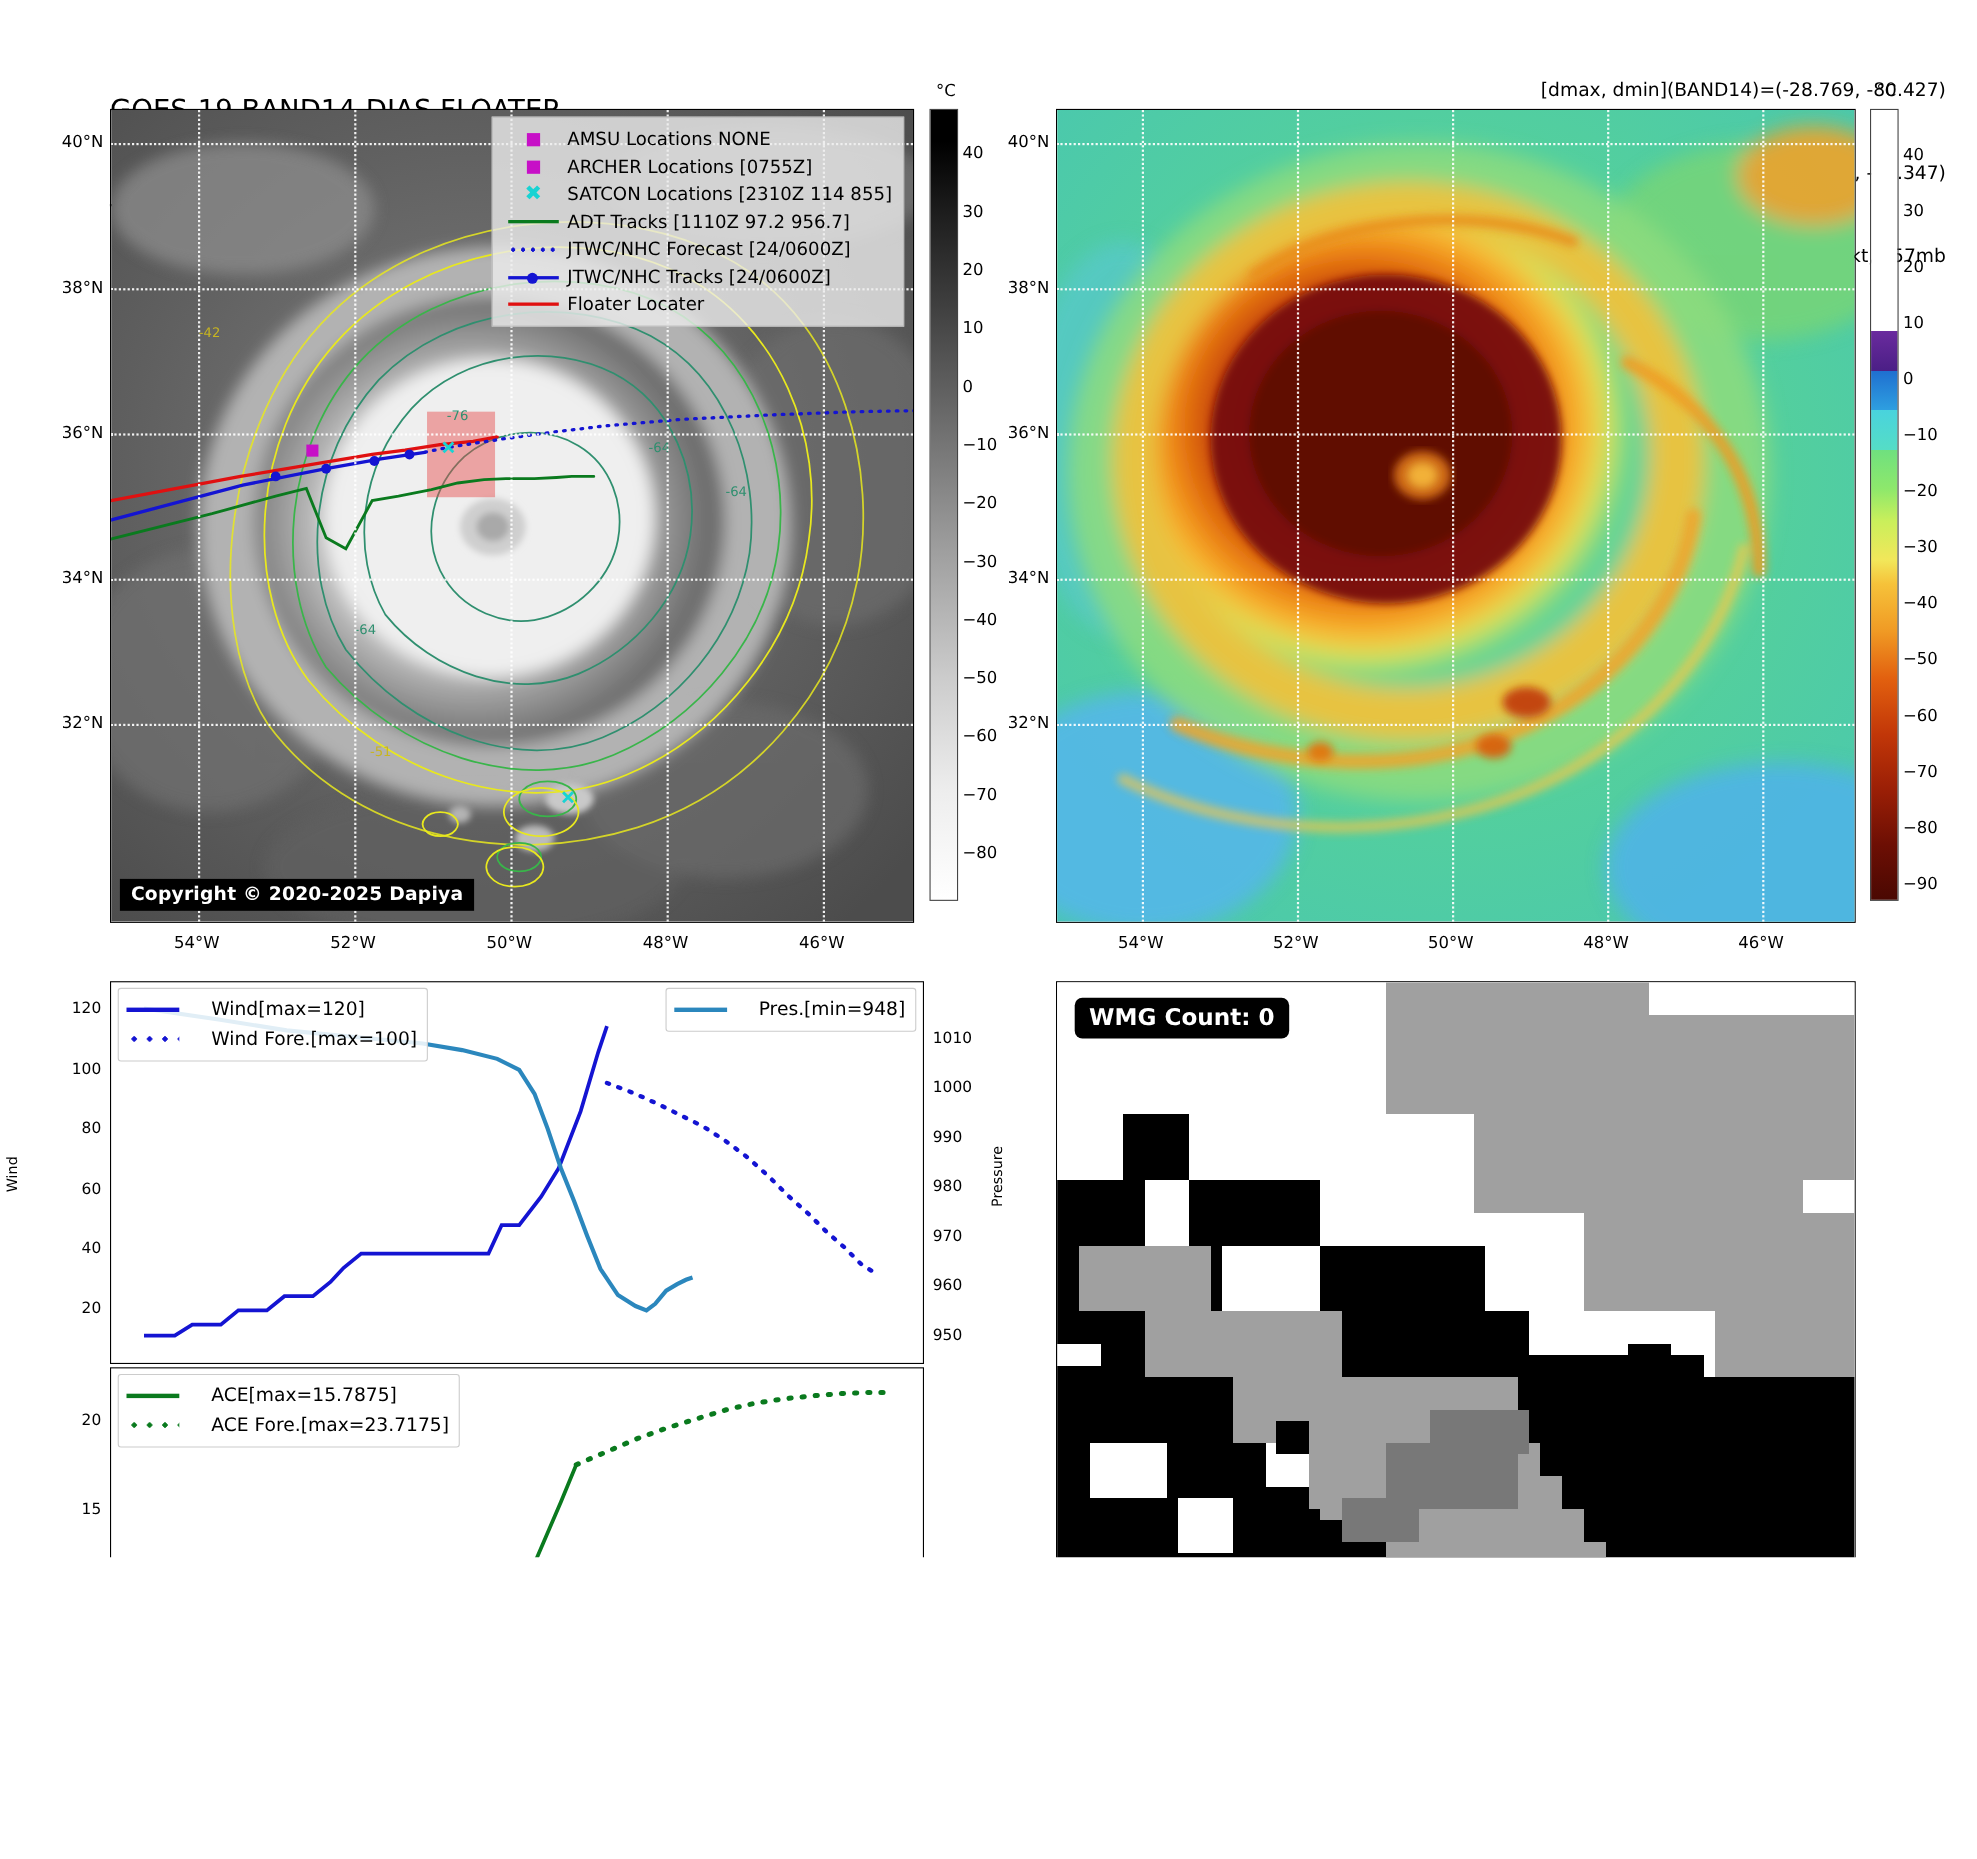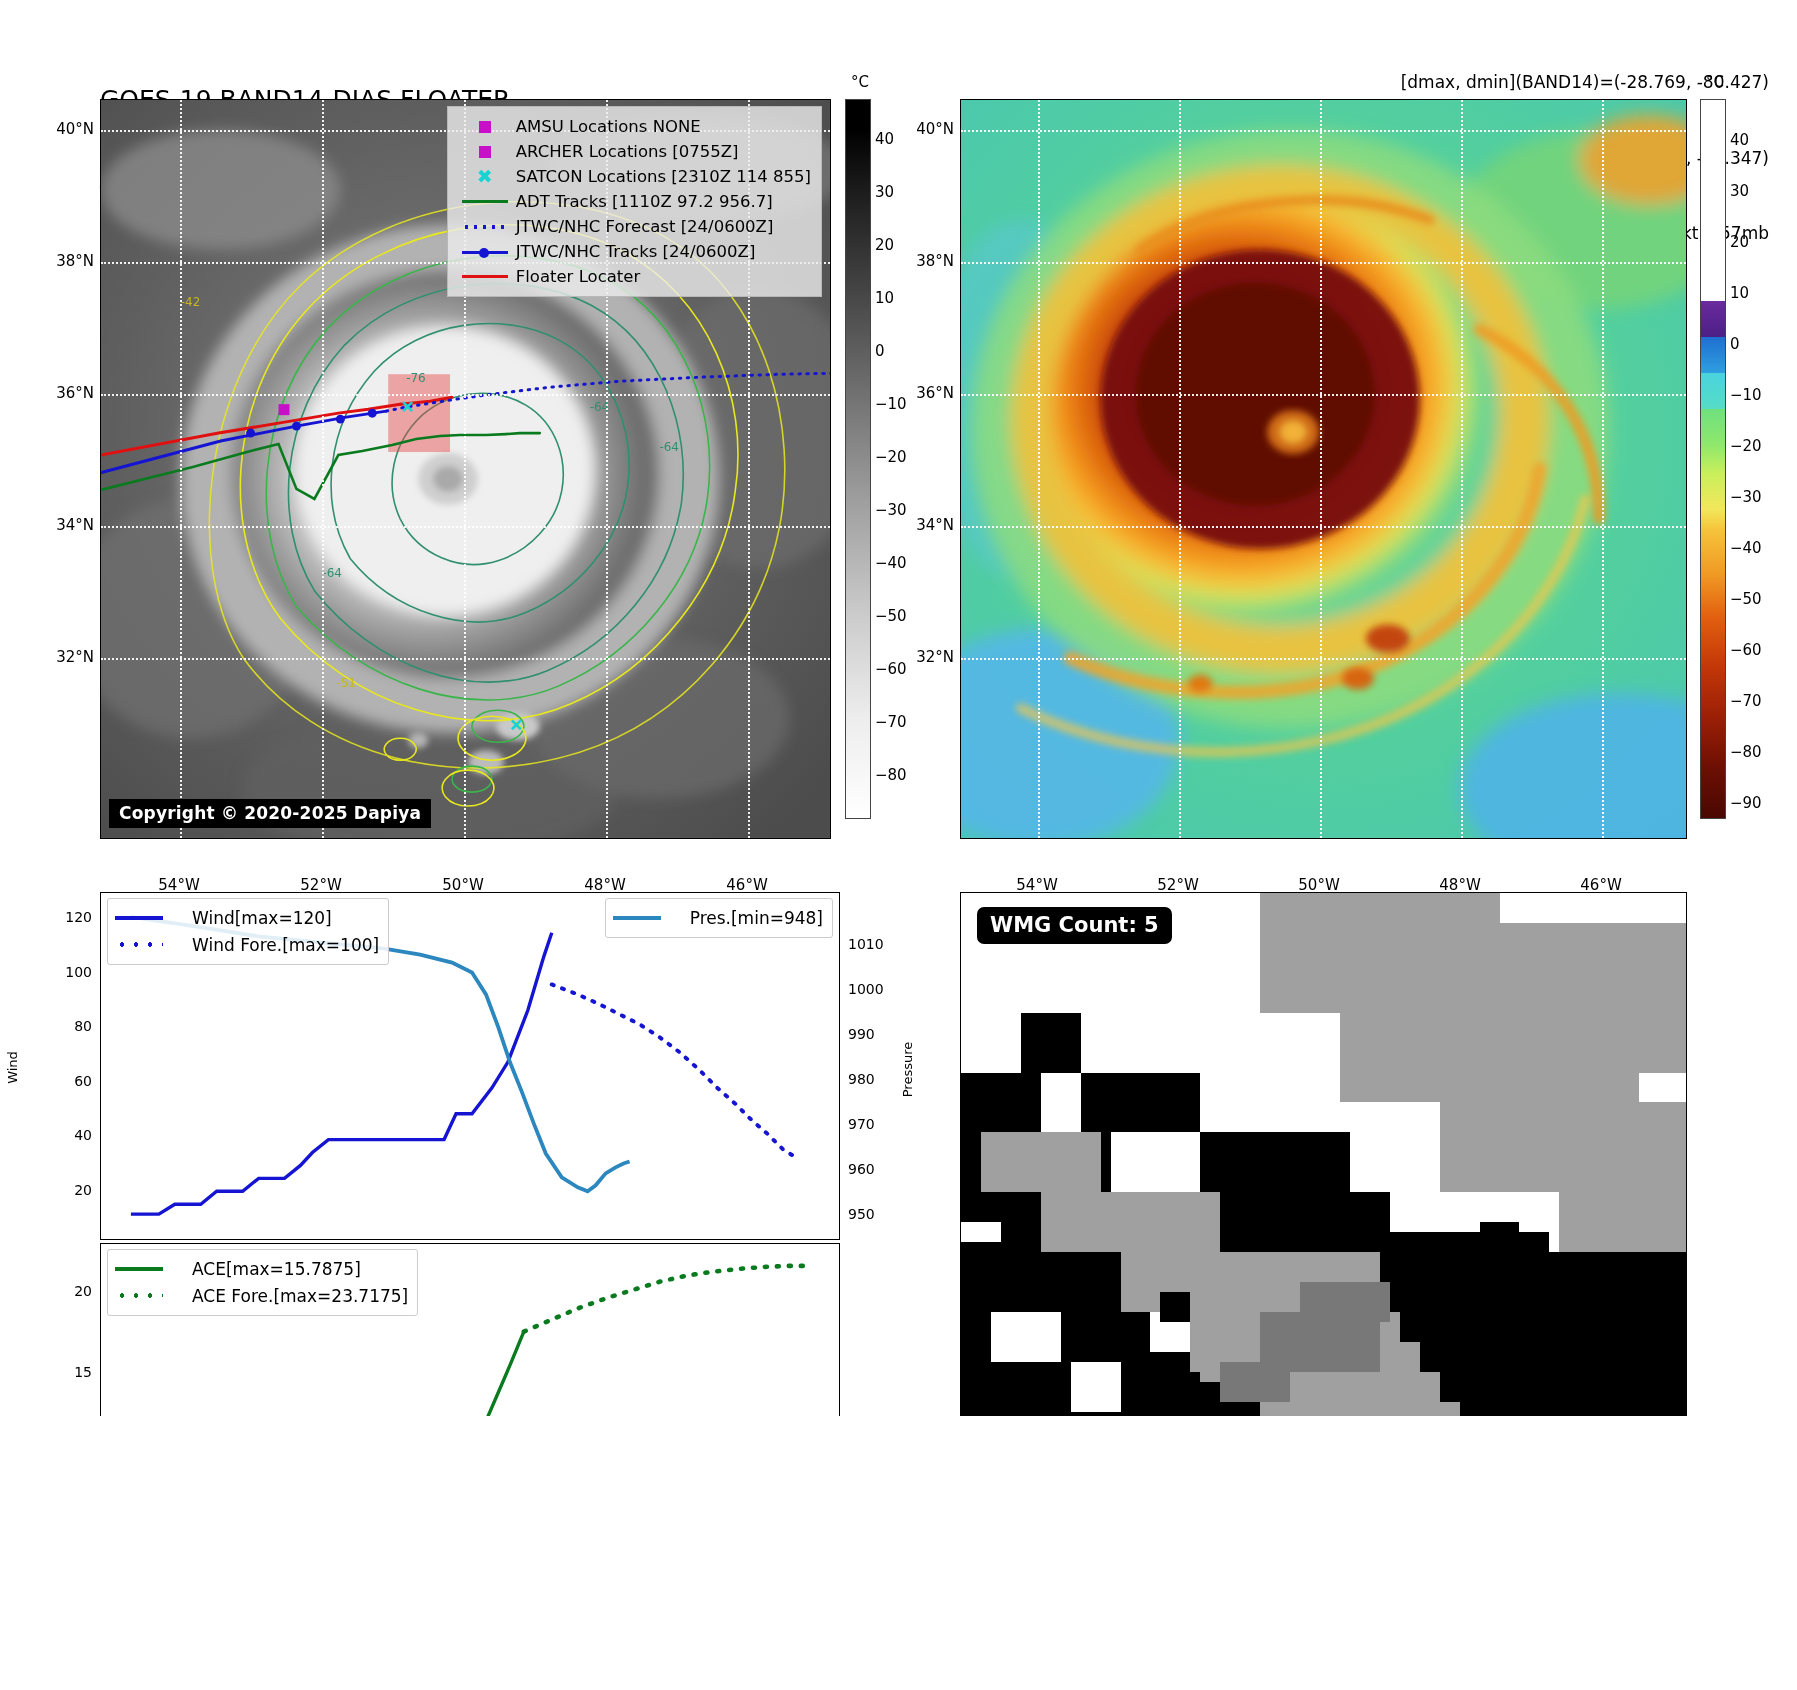--- a/index.html
+++ b/index.html
@@ -104,21 +104,21 @@
 
   
   #wmg-panel { left: 960px; top: 892px; width: 727px; height: 754px; background:#fff; }
   #wmg-badge {
     position:absolute; left: 16px; top: 14px;
     background:#000; color:#fff; font-size: 21px; font-weight: bold;
     padding: 6px 13px 7px 13px; border-radius: 7px; white-space:nowrap;
   }
 
   
-  .axis-x { position:absolute;margin-top:28px; }
+  .axis-x { position:absolute; }
   .axis-x span { position:absolute; transform: translateX(-50%); }
   .axis-y { position:absolute; }
   .axis-y span { position:absolute; transform: translateY(-50%); text-align:right; }
 </style>
 </head>
 <body>
 
 <div id="root">
 
   <div class="ttl" style="position:absolute; left:100px; top:20px;">
@@ -588,16 +588,16 @@
         <rect x="340" y="390" width="90" height="40"></rect>
         <rect x="260" y="470" width="70" height="40"></rect>
       </g>
       <g fill="#000000">
         <rect x="440" y="420" width="40" height="30"></rect>
         <rect x="480" y="470" width="60" height="40"></rect>
         <rect x="200" y="400" width="30" height="30"></rect>
         <rect x="520" y="330" width="40" height="30"></rect>
       </g>
     </svg>
-    <div id="wmg-badge">WMG Count: 5</div>
+    <div id="wmg-badge">WMG Count: 0</div>
   </div>
 
 </div>
 
 </body></html>

